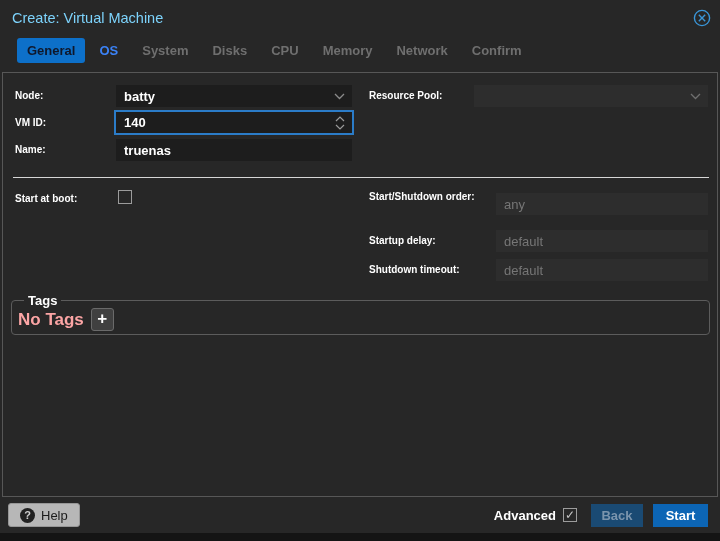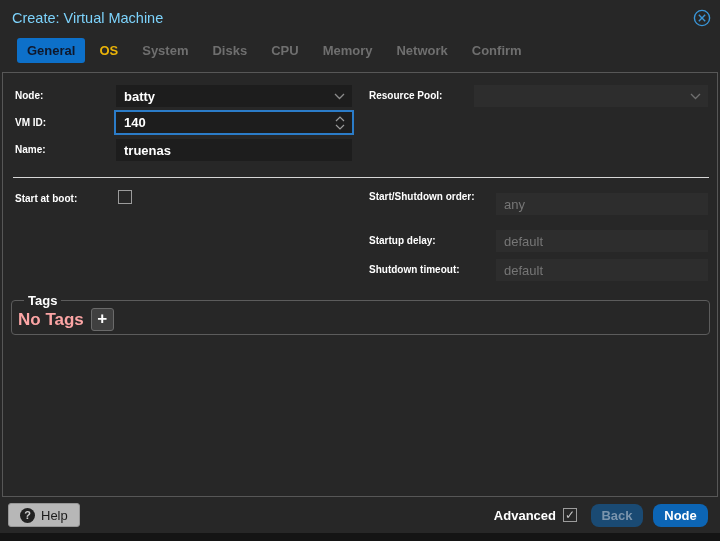--- a/index.html
+++ b/index.html
@@ -11,21 +11,21 @@
   }
   
   .titlebar { position:absolute; left:0; top:0; width:720px; height:36px; }
   .title { position:absolute; left:12px; top:0; height:36px; display:flex; align-items:center;
     color:#7dd3fc; font-size:14.5px; }
   .close-btn { position:absolute; right:9px; top:9px; width:18px; height:18px; cursor:pointer; }
   
   .tabbar { position:absolute; left:17px; top:38px; display:flex; gap:4px; }
   .tab { font-size:13px; font-weight:bold; padding:5px 10px; border-radius:3px; white-space:nowrap; }
   .tab.active { background:#0d70c9; color:#0f172a; }
-  .tab.enabled { color:#eab308; }
+  .tab.enabled { color:#3b82f6; }
   .tab.disabled { color:#6f6f6f; }
   
   .panel { position:absolute; left:2px; top:72px; width:716px; height:425px;
     border:1px solid #575757; background:#272727; }
   .flabel { position:absolute; font-size:10px; font-weight:bold; color:#ffffff; line-height:22px; }
   .flabel.wrap { line-height:16px; }
   .field { position:absolute; height:22px; background:#1d1d1d; display:flex; align-items:center; }
   .field input { flex:1; min-width:0; background:transparent; border:none; outline:none;
     color:#ffffff; font-family:"Liberation Sans", sans-serif; font-size:13px; font-weight:bold;
     padding:0 8px; }
@@ -48,21 +48,21 @@
   
   .footer { position:absolute; left:0; top:497px; width:720px; height:36px;
     display:flex; align-items:center; justify-content:space-between; padding:0 12px 0 8px; }
   .help-btn { height:24px; display:flex; align-items:center; gap:6px; padding:0 11px;
     background:#b7b7b7; border:1px solid #979797; border-radius:3px; color:#1c1c1c;
     font-size:13px; cursor:pointer; }
   .help-q { width:15px; height:15px; border-radius:50%; background:#212121; color:#cfcfcf;
     font-size:11px; font-weight:bold; line-height:15px; text-align:center; }
   .footer-right { display:flex; align-items:center; }
   .adv-label { color:#ffffff; font-size:13px; font-weight:bold; margin-right:7px; }
-  .btn { height:23px; border-radius:8px; border:none; font-family:"Liberation Sans", sans-serif;
+  .btn { height:23px; border-radius:0; border:none; font-family:"Liberation Sans", sans-serif;
     font-size:13px; font-weight:bold; cursor:pointer; }
   .btn.back { width:52px; background:#1a4a73; color:#7b95ad; margin-left:14px; }
   .btn.next { width:55px; background:#0c65b5; color:#ffffff; margin-left:10px; }
   .bottom-strip { position:absolute; left:0; top:533px; width:720px; height:8px; background:#141414; }
 </style>
 </head>
 <body>
 
 <div class="dialog">
 
@@ -160,19 +160,19 @@
 
   <div class="footer">
     <button class="help-btn">
       <span class="help-q">?</span>
       <span>Help</span>
     </button>
     <div class="footer-right">
       <span class="adv-label">Advanced</span>
       <div class="checkbox">✓</div>
       <button class="btn back">Back</button>
-      <button class="btn next">Node</button>
+      <button class="btn next">Start</button>
     </div>
   </div>
 
   <div class="bottom-strip"></div>
 
 </div>
 
 </body></html>

